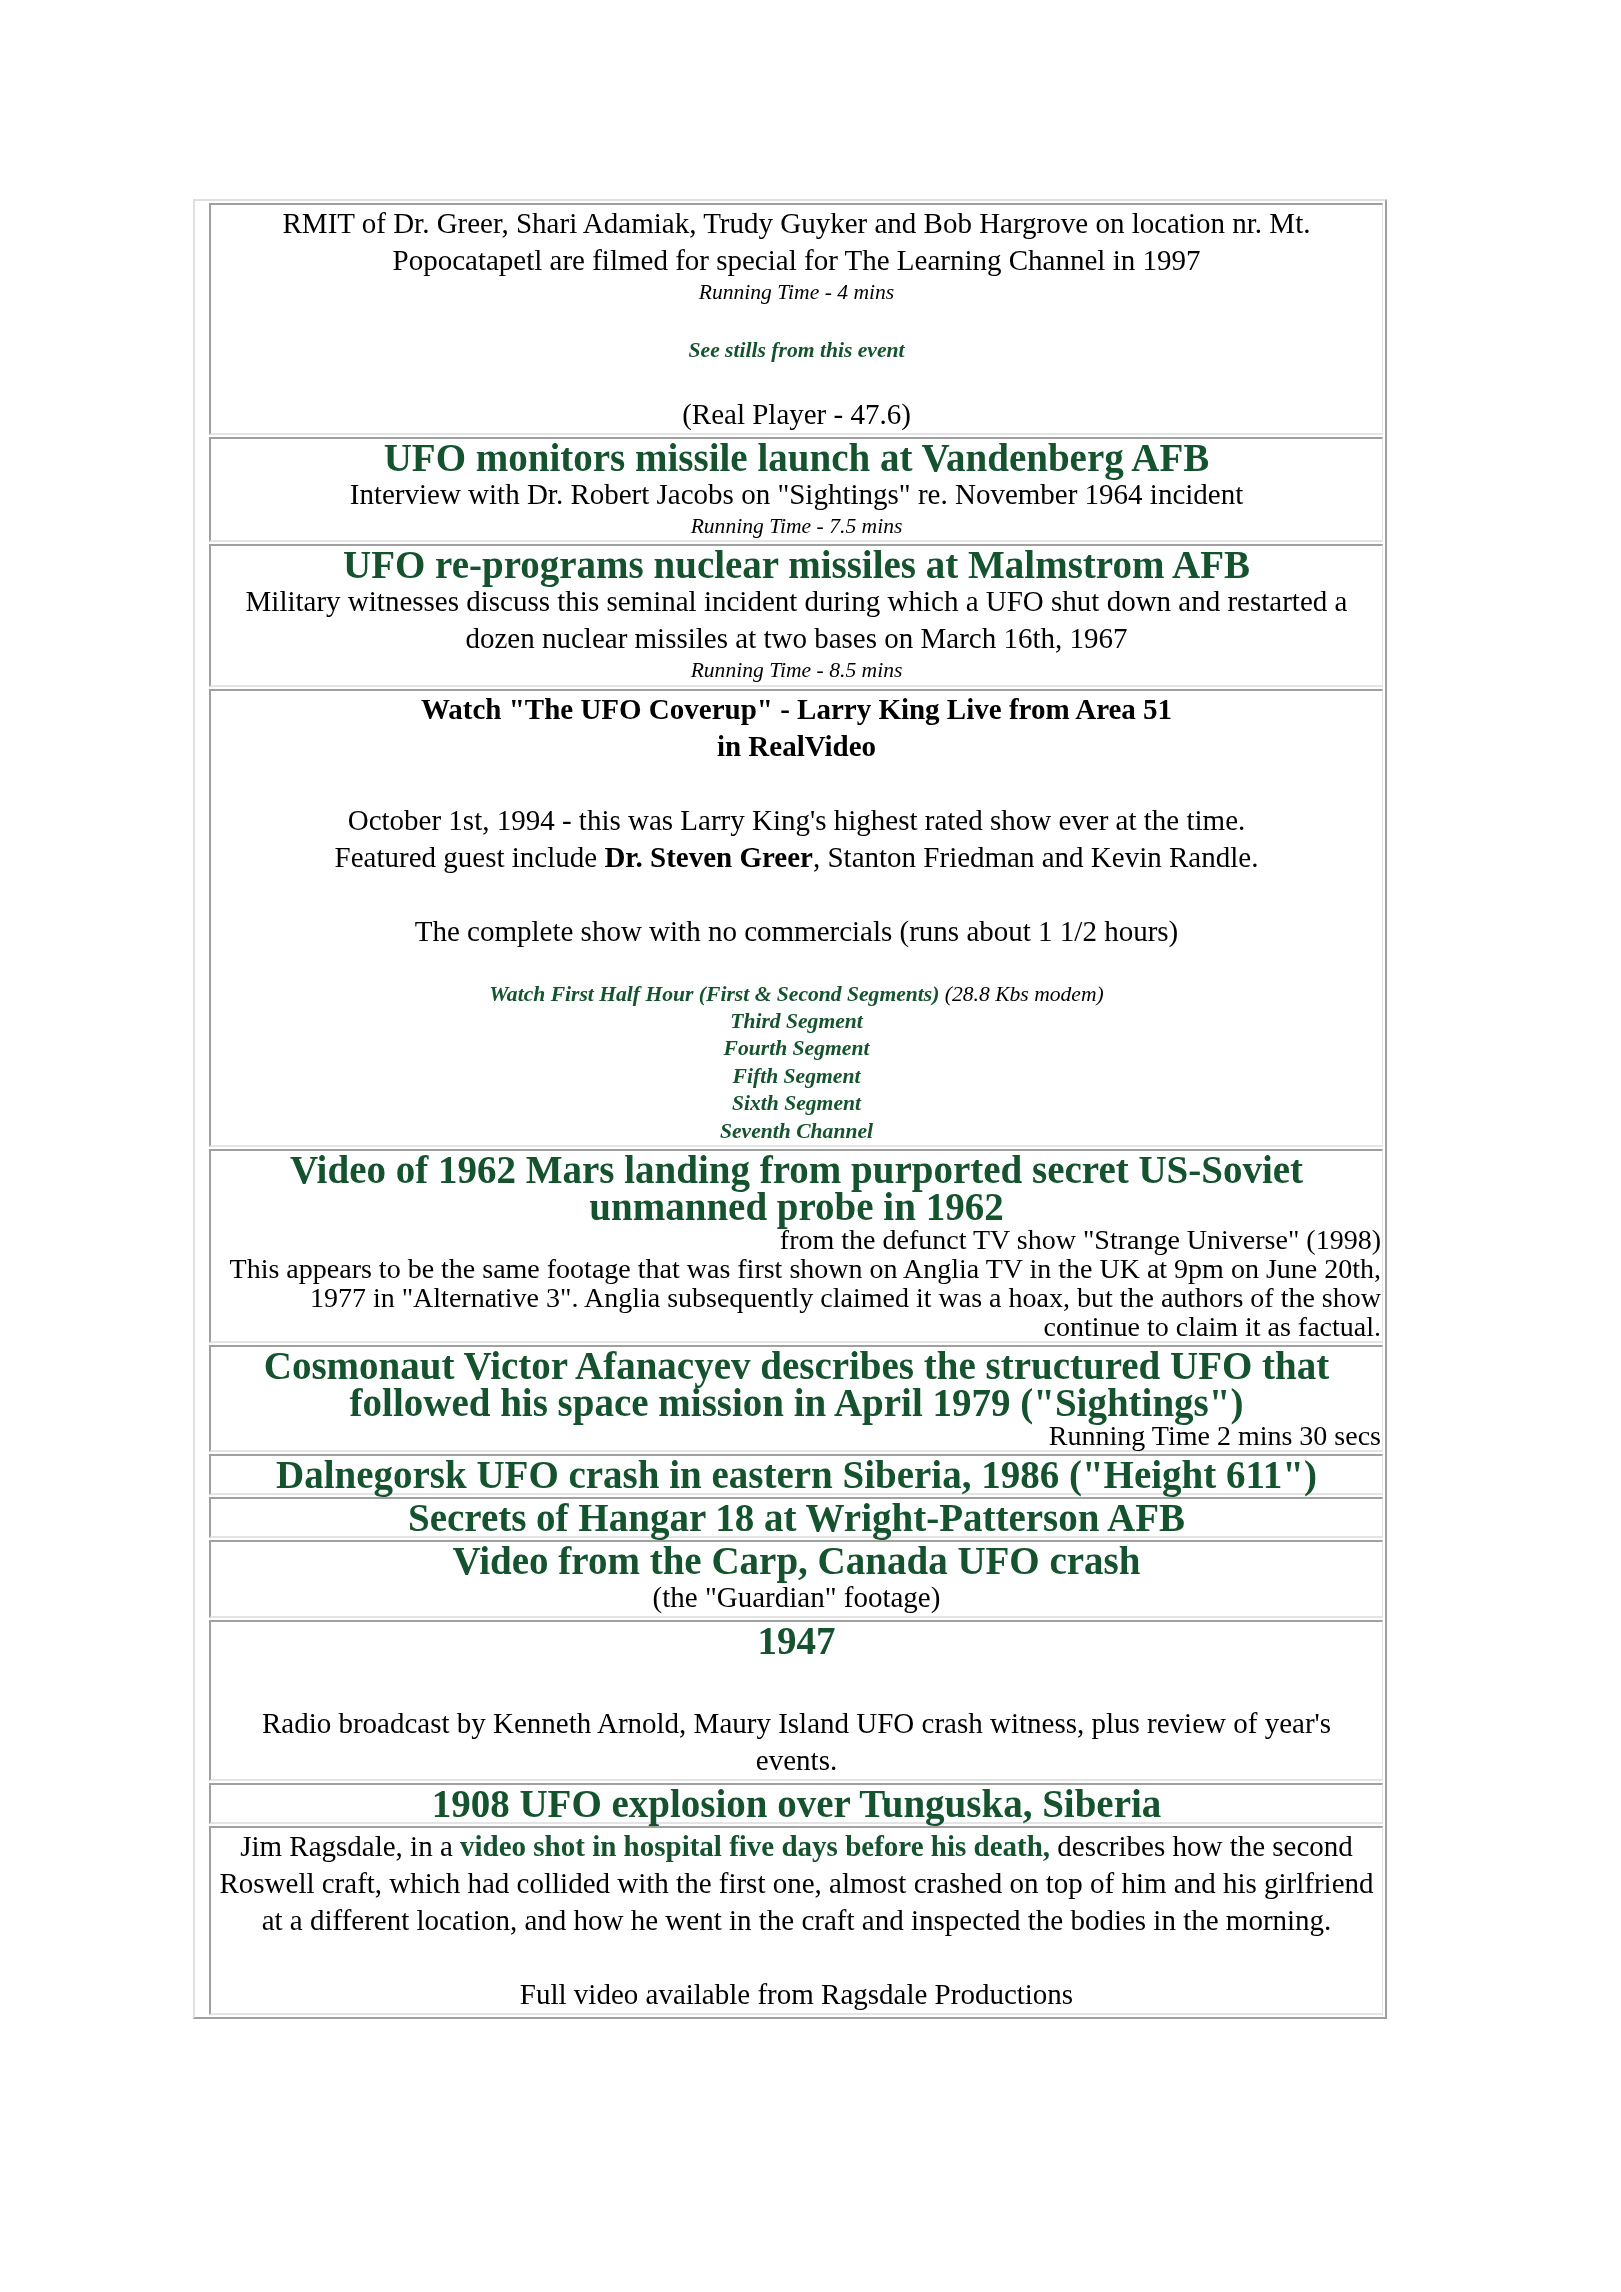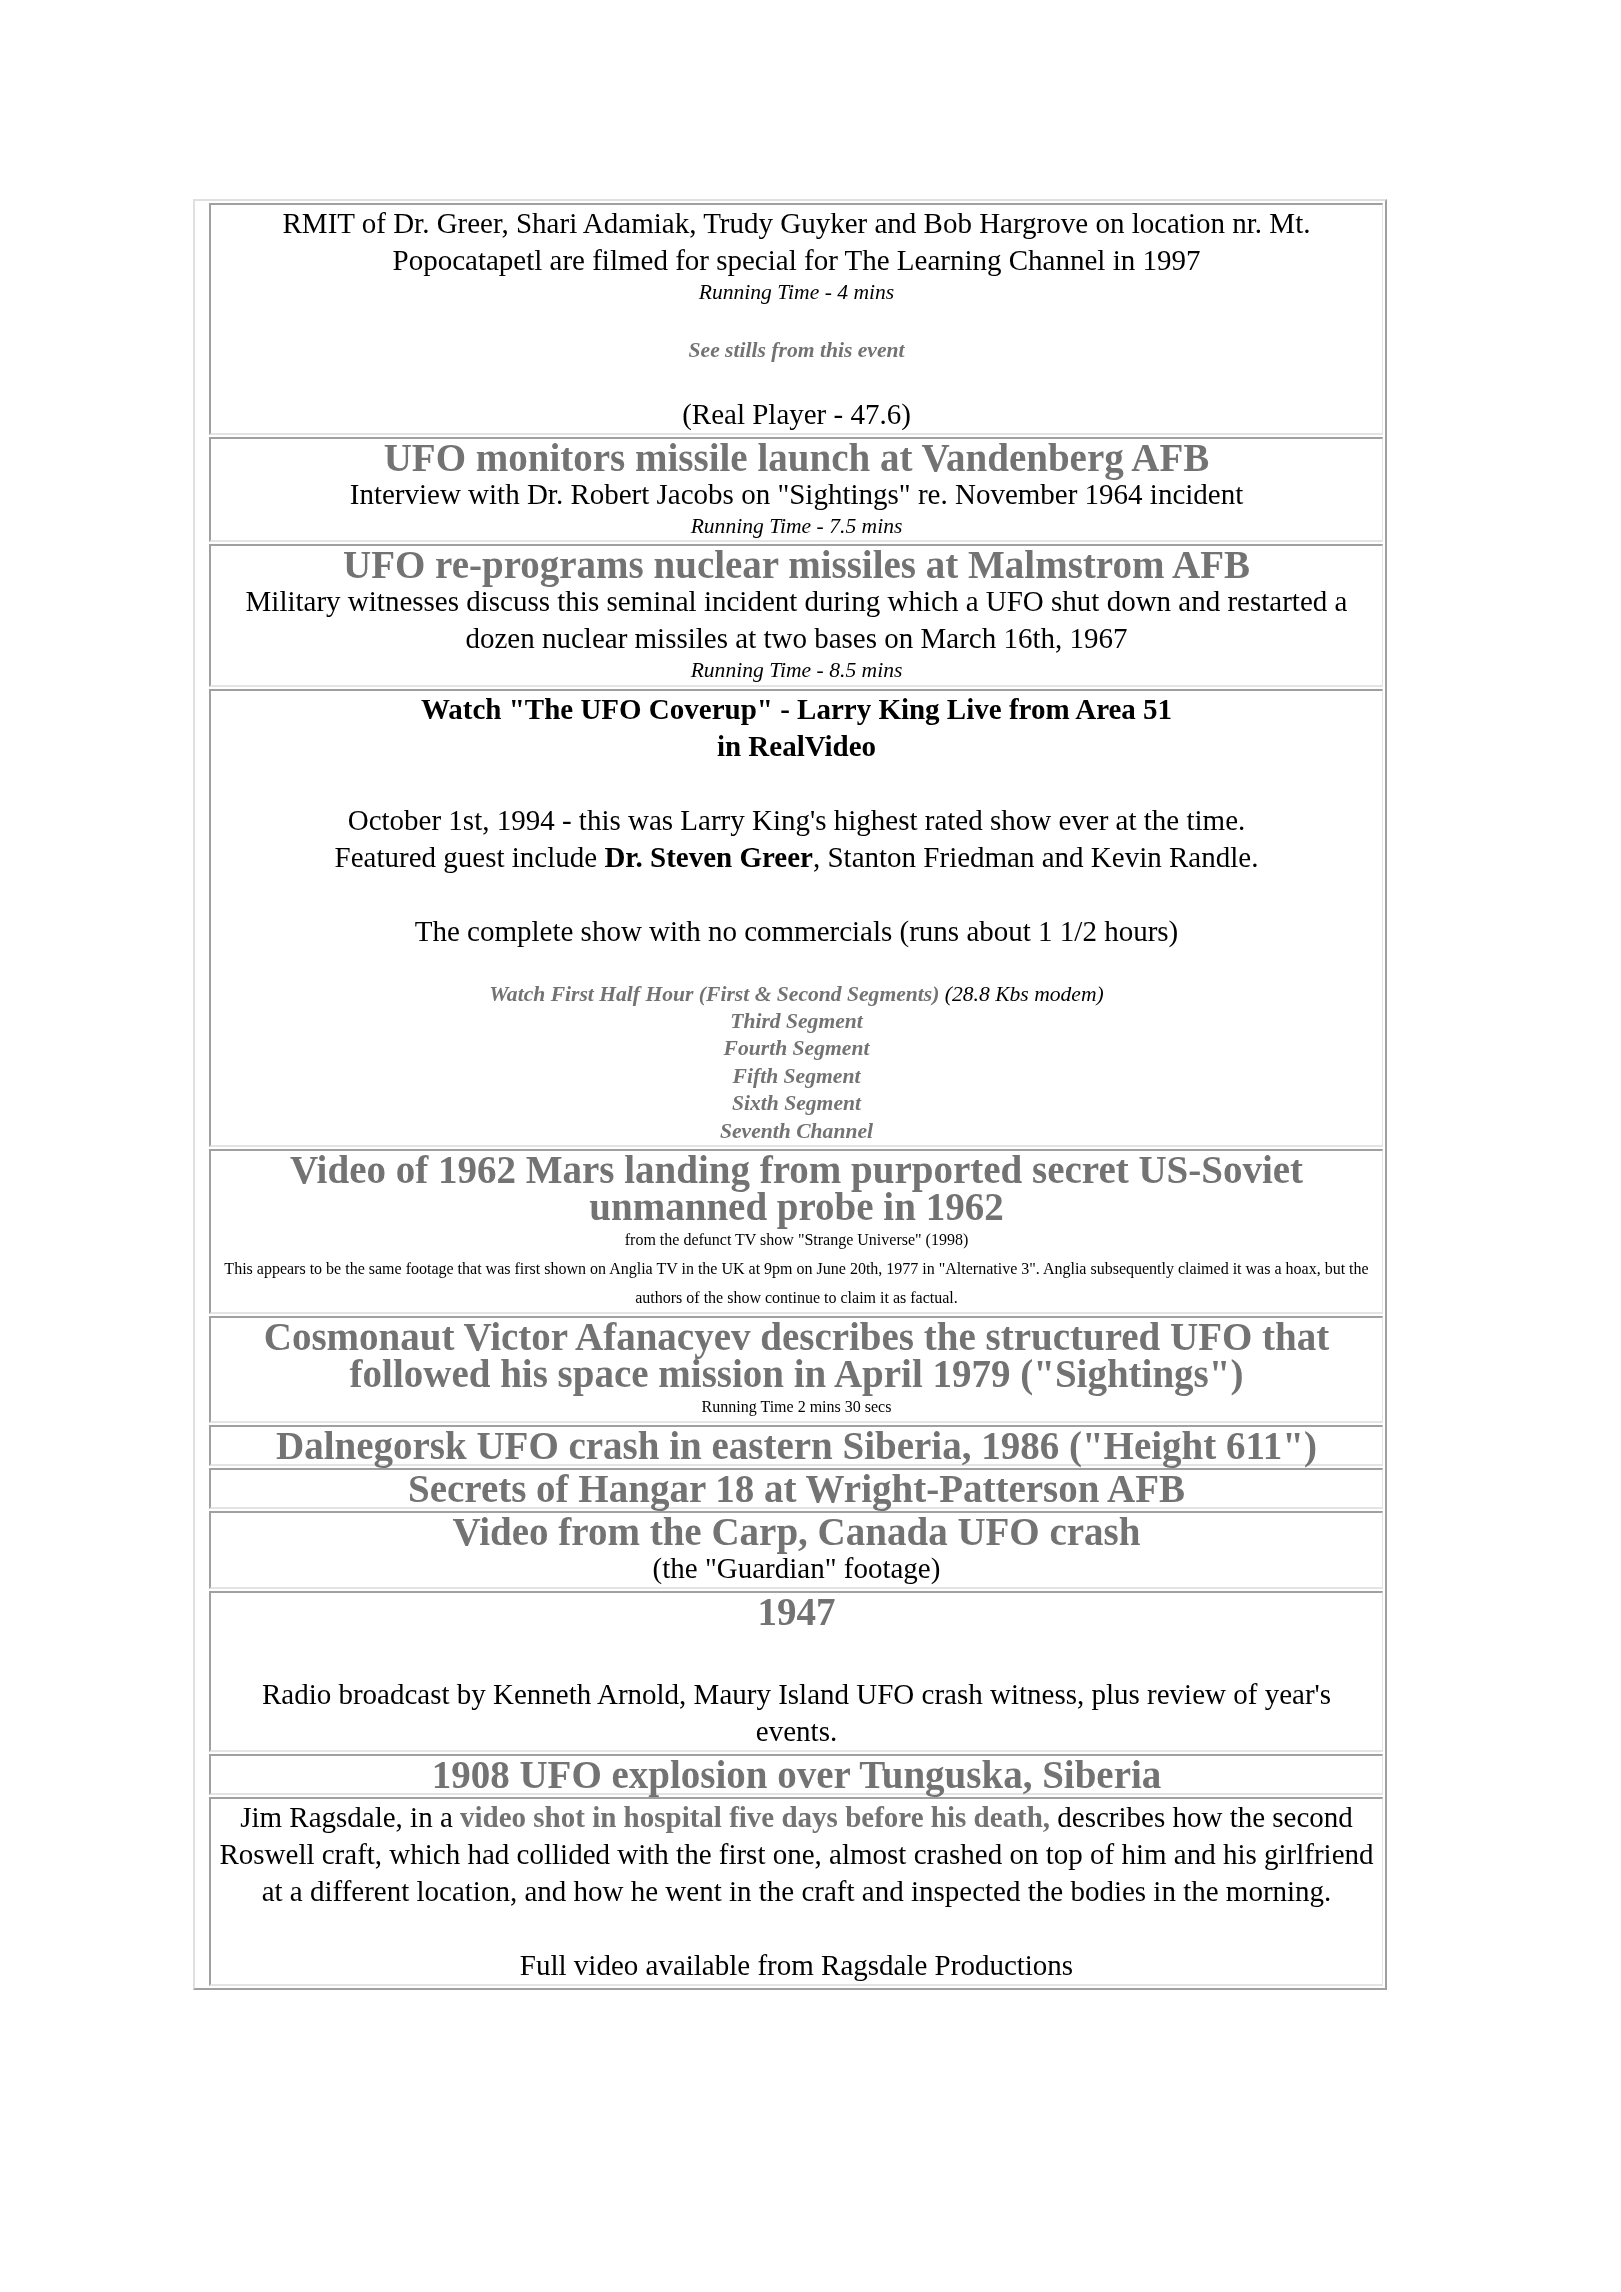--- a/index.html
+++ b/index.html
@@ -11,23 +11,23 @@
     border-right: 2px solid #a0a0a0; border-bottom: 2px solid #a0a0a0;
     box-sizing: border-box;
     padding-left: 12px;
   }
   .tbl td {
     text-align: center; vertical-align: top; padding: 0 1px;
     border-top: 2px solid #a0a0a0; border-left: 2px solid #a0a0a0;
     border-right: 1px solid #e4e4e4; border-bottom: 2px solid #e4e4e4;
   }
   .big { font-size: 29px; line-height: 37px; }
-  .small { font-size: 16px; line-height: 29px; }
+  .small { font-size: 28px; line-height: 29px; text-align: right; }
   .tiny { font-size: 21.6px; line-height: 27.4px; font-style: italic; }
-  .lnk { color: #737373; font-weight: bold; text-decoration: none; }
+  .lnk { color: #14532d; font-weight: bold; text-decoration: none; }
   .lnk.big { font-size: 39px; }
   .bold { font-weight: bold; }
   .blk { display: block; }
   .gap { height: 37px; }
   .gap-s { height: 31px; }
 </style>
 </head>
 <body>
 
 <table class="tbl">

